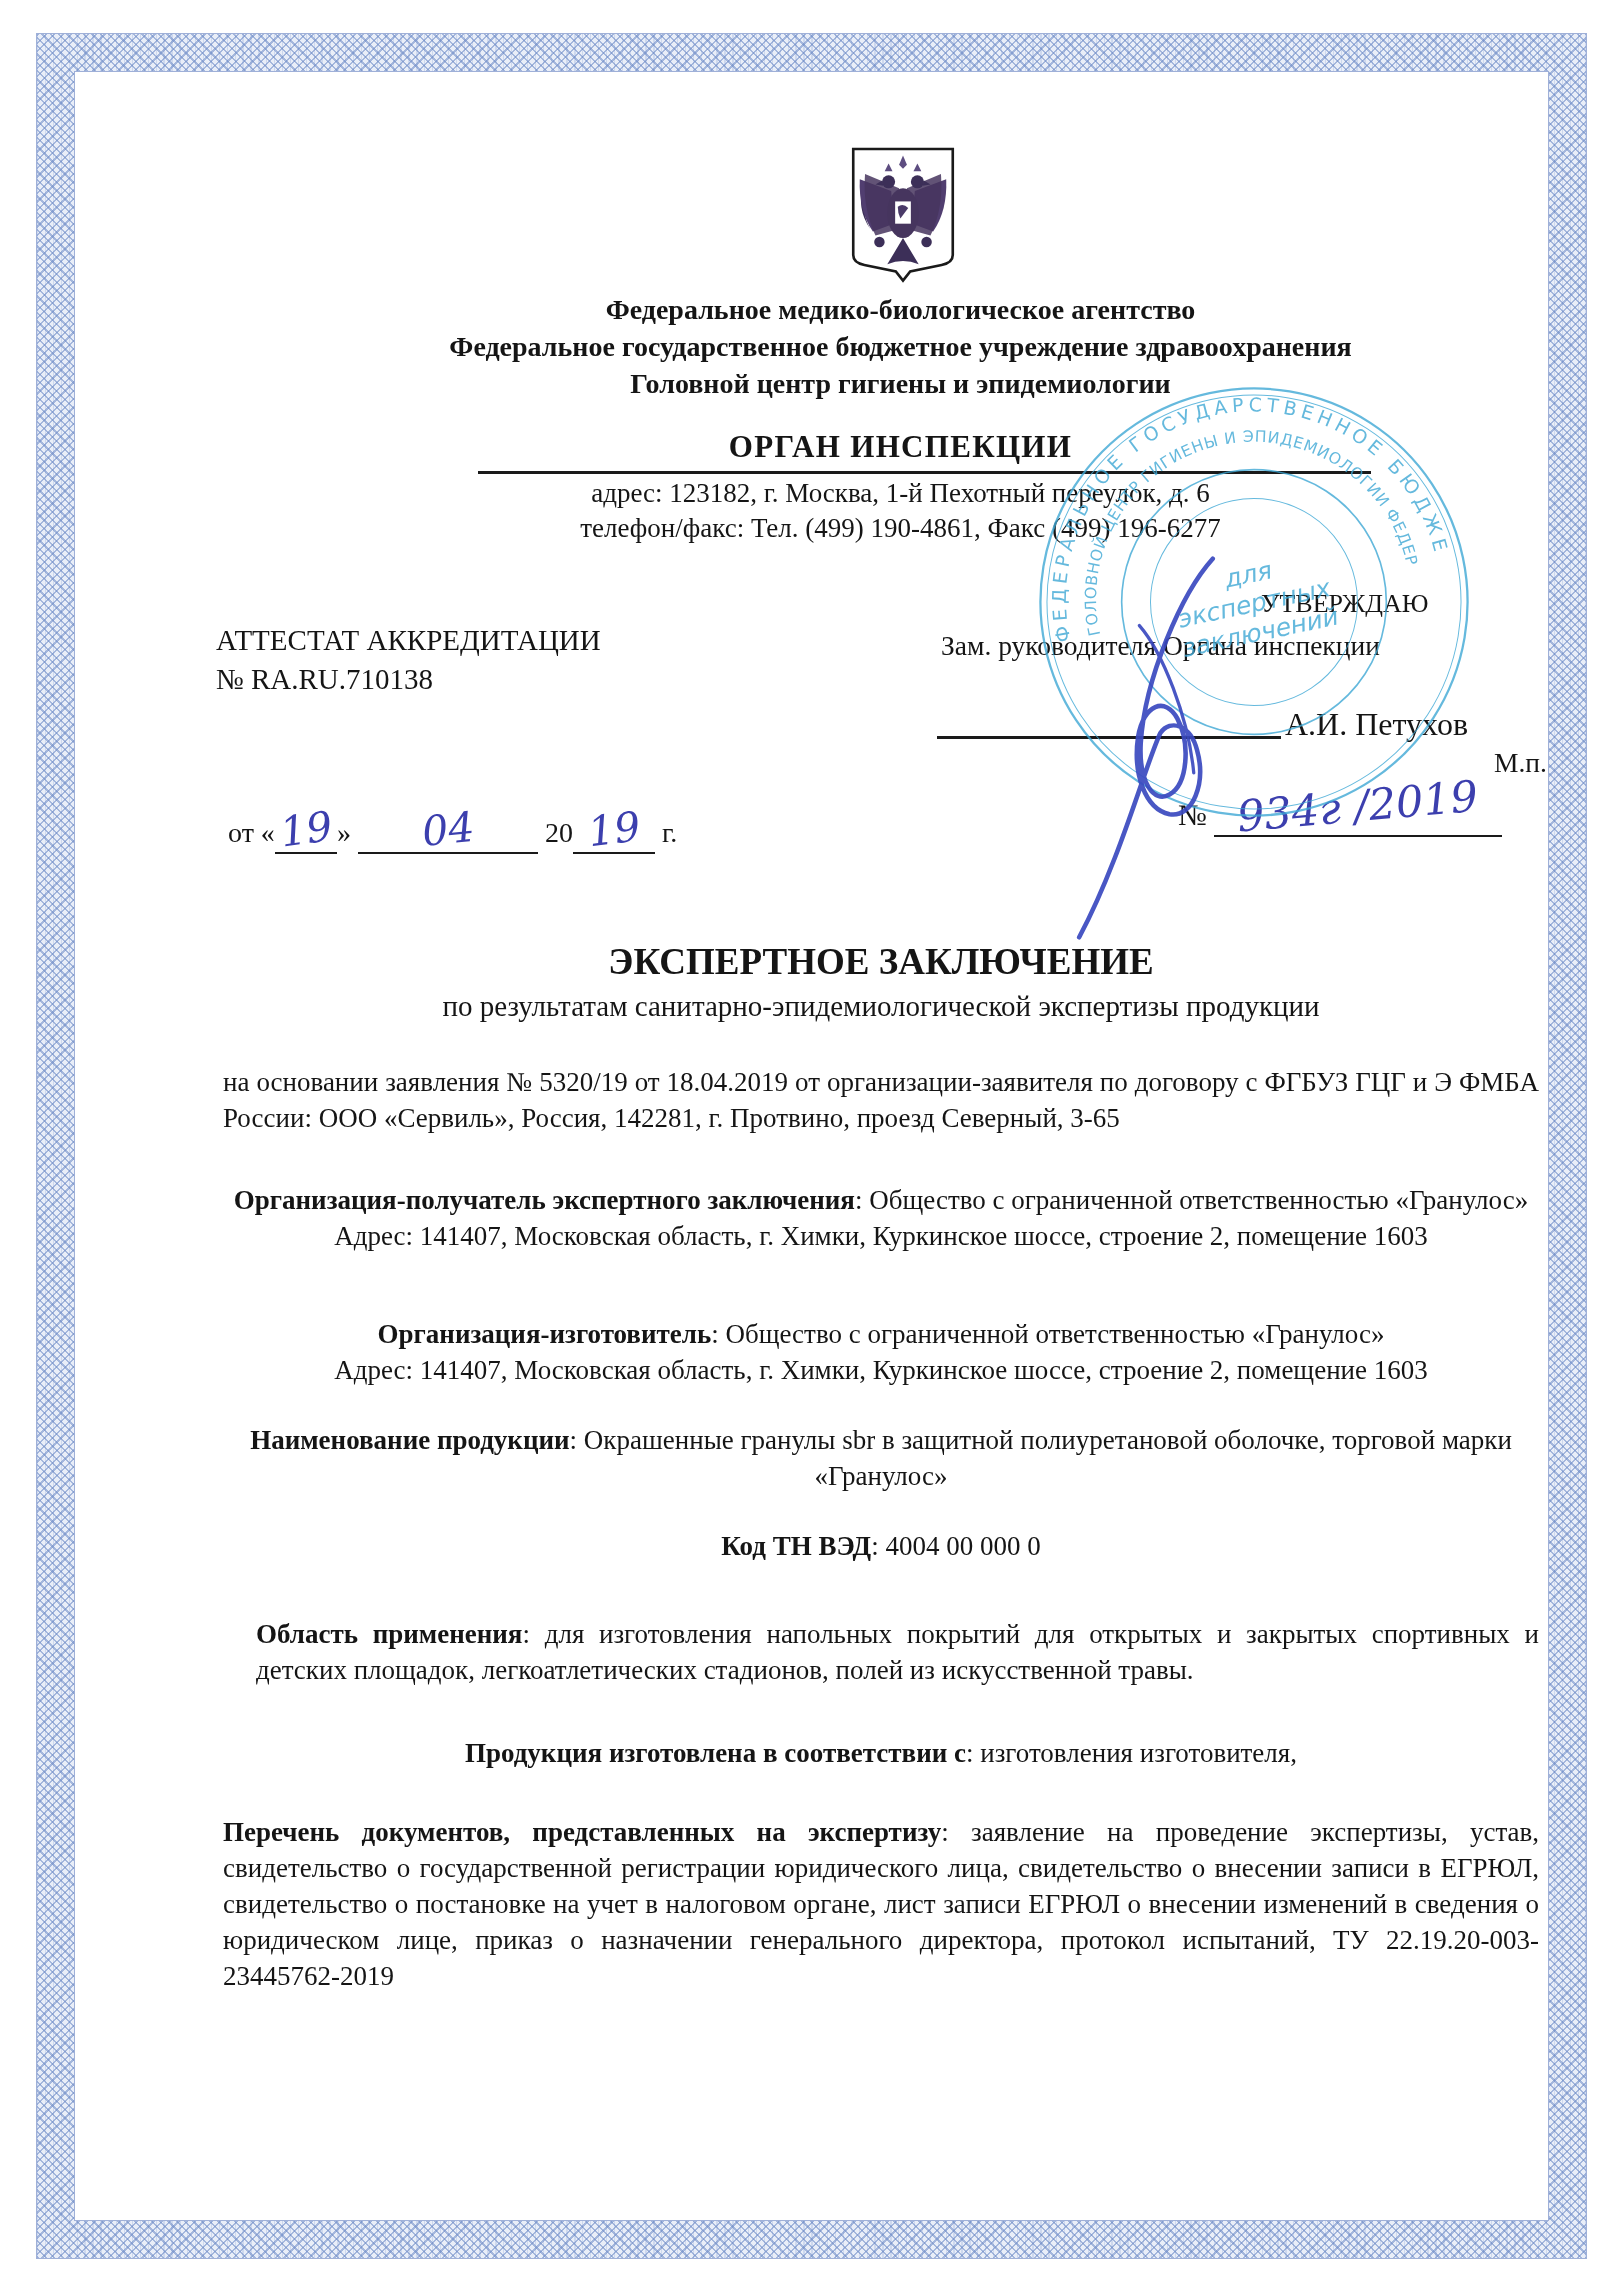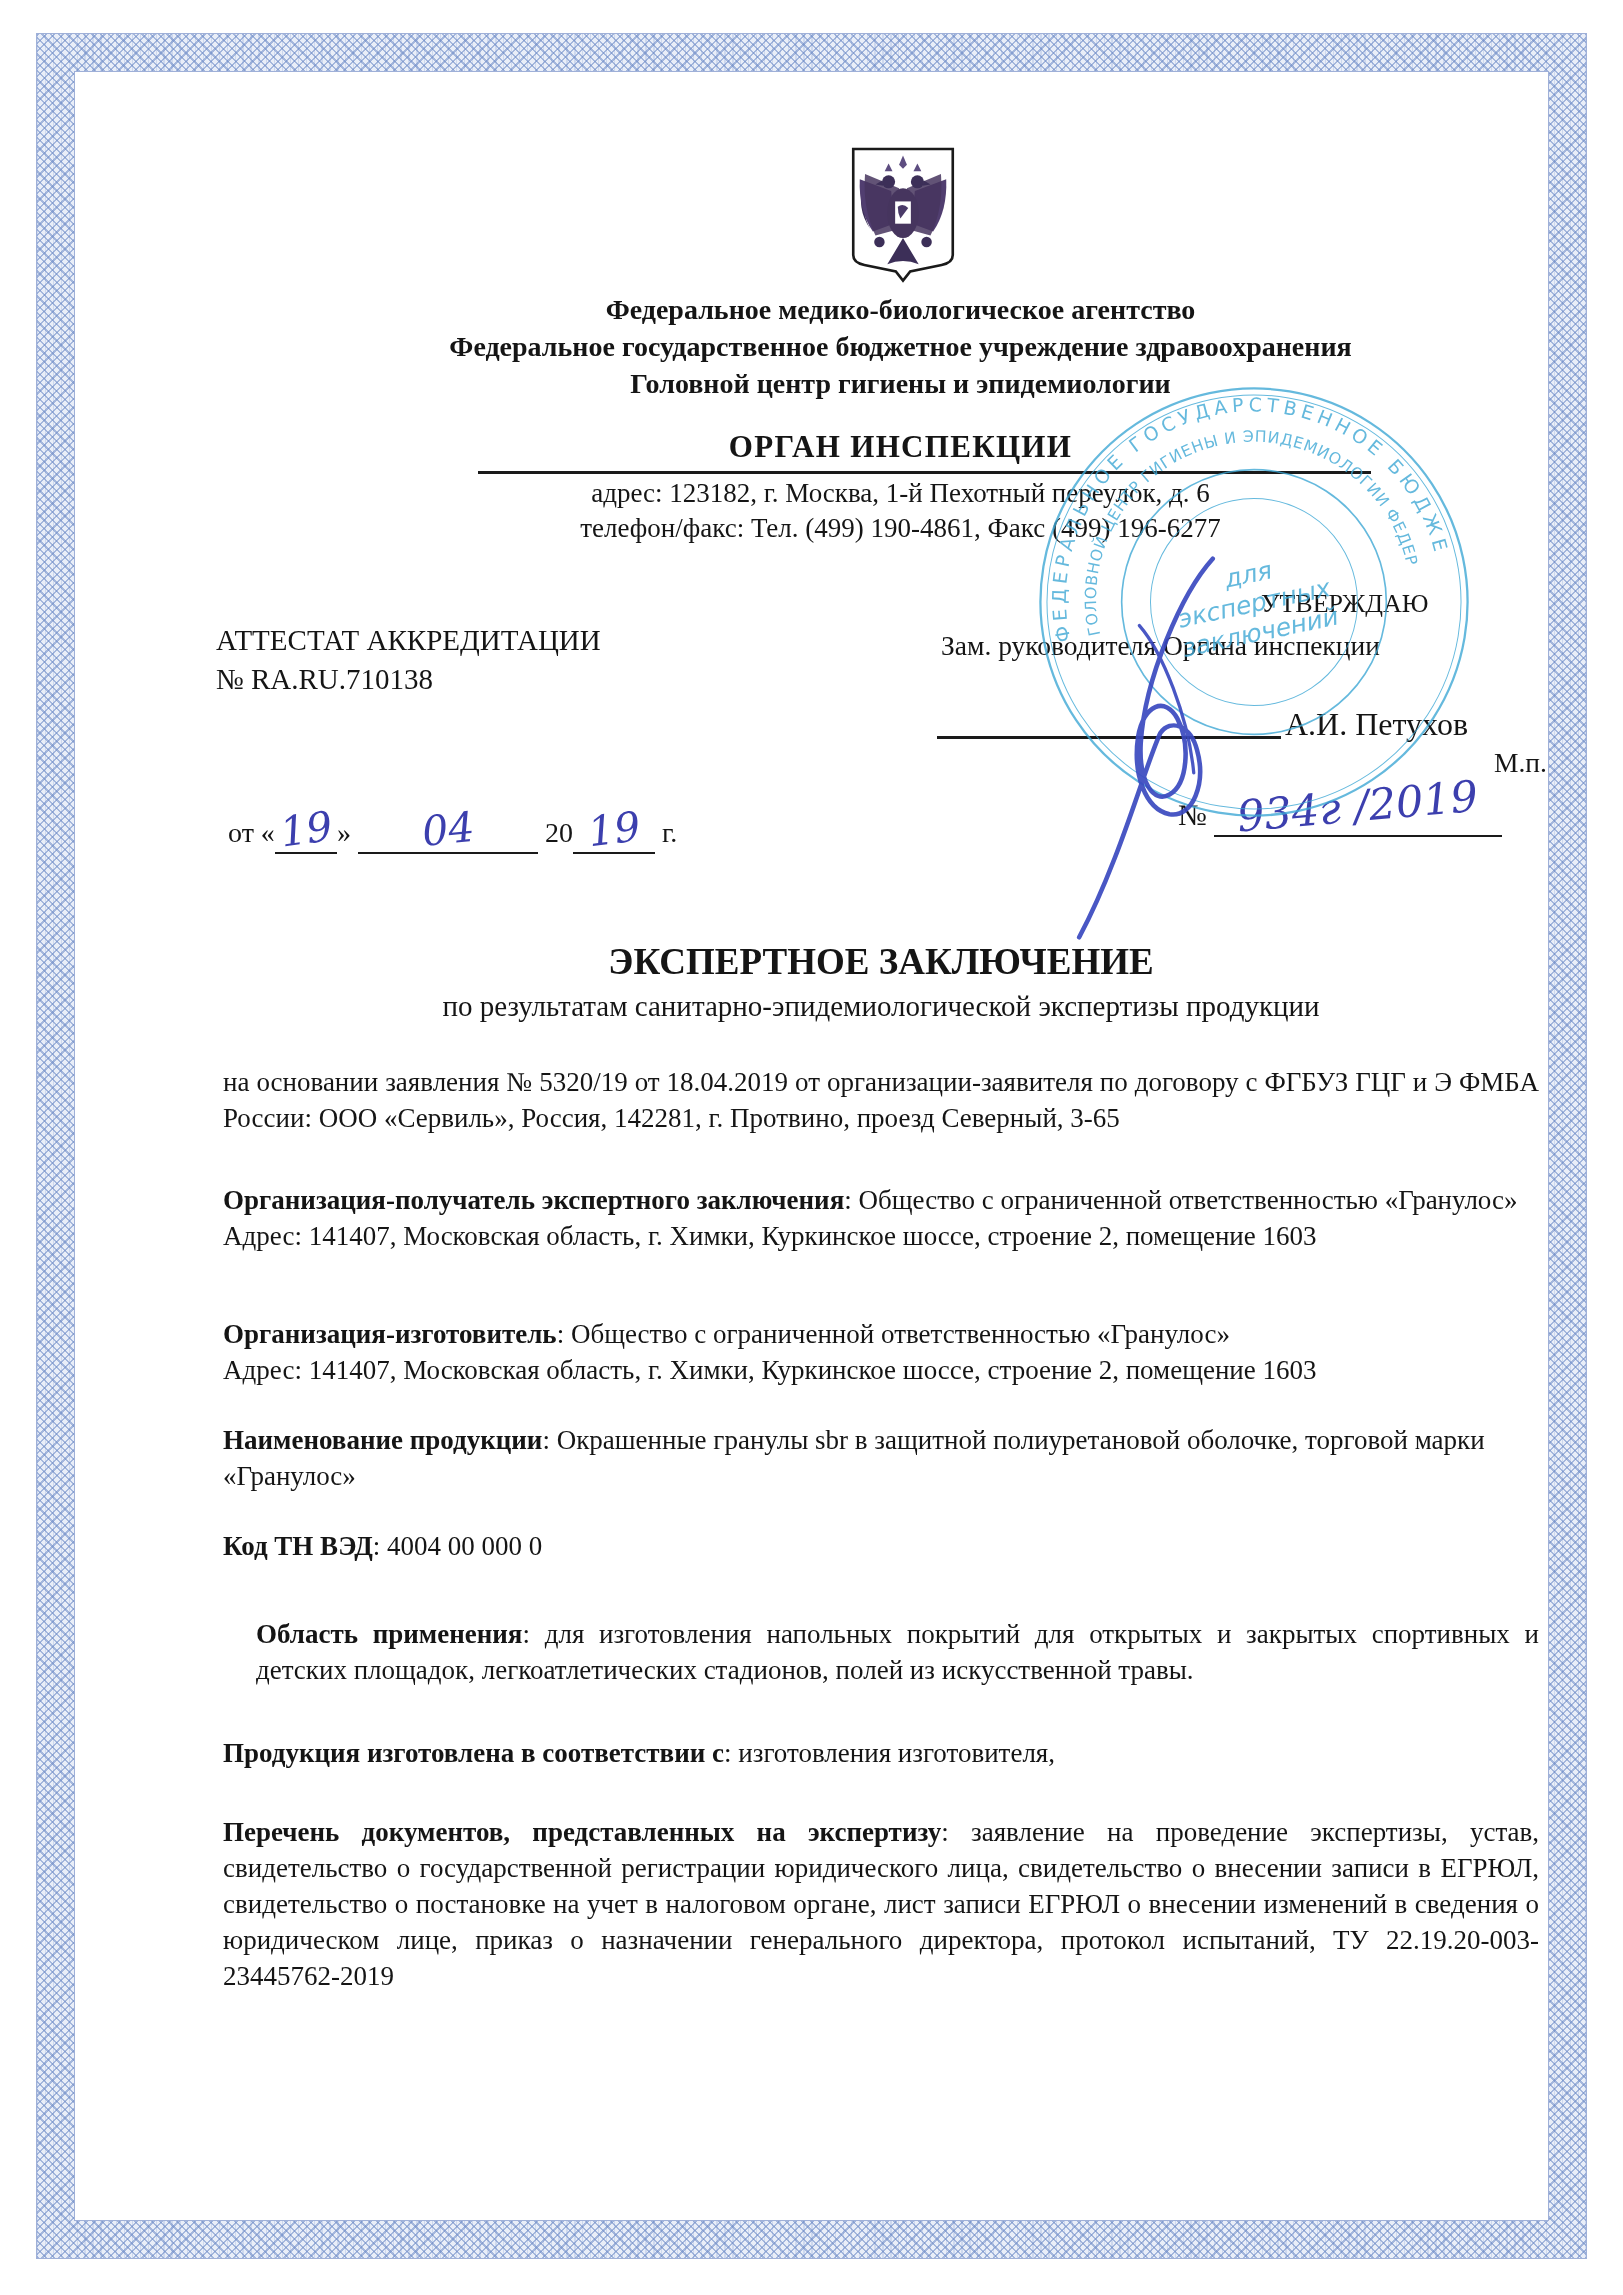--- a/index.html
+++ b/index.html
@@ -49,21 +49,21 @@
   .stamp{left:1028px;top:376px;width:452px;height:452px;z-index:5;opacity:.8;}
   .signature{left:1041px;top:547px;width:223px;height:406px;z-index:6;}
   
   .bodycol{position:absolute;left:223px;top:941px;width:1316px;font-size:27px;line-height:36px;z-index:2;}
   .doc-title{text-align:center;font-weight:bold;font-size:37px;line-height:41px;margin:0 0 6.5px 0;}
   .doc-subtitle{text-align:center;font-weight:normal;font-size:29px;line-height:34px;margin:0 0 41px 0;}
   .para{text-align:justify;margin:0 0 46px 0;}
   .sec{margin:0 0 62px 0;}
   .sec.tight{margin-bottom:34px;}
   .sec b{font-weight:bold;}
-  .nojust{text-align:left;}
+  .nojust{text-align:center;}
   .just{text-align:justify;}
 </style>
 </head>
 <body>
 
 <div class="frame">
   <div class="frame-hole"></div>
 </div>
 
 <svg class="abs emblem" viewBox="0 0 168 215">

